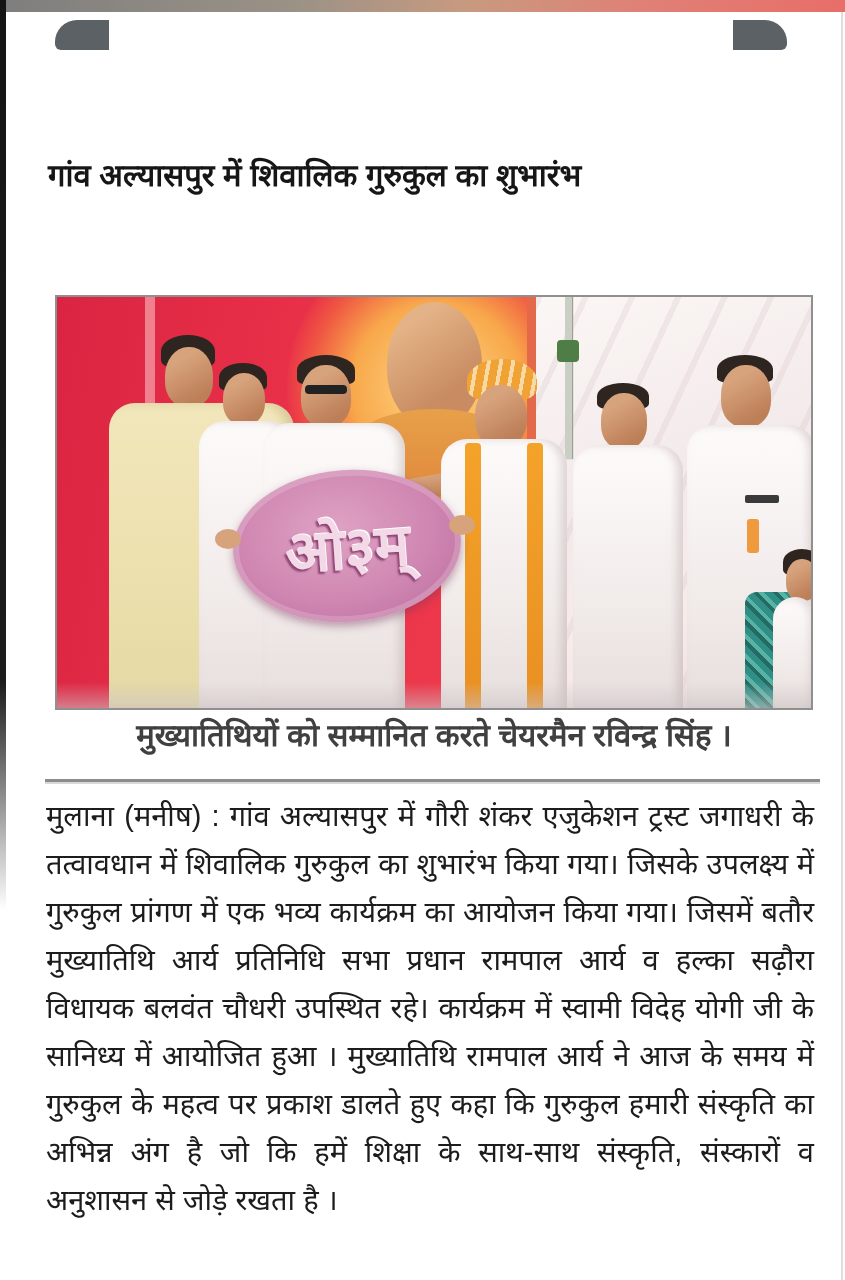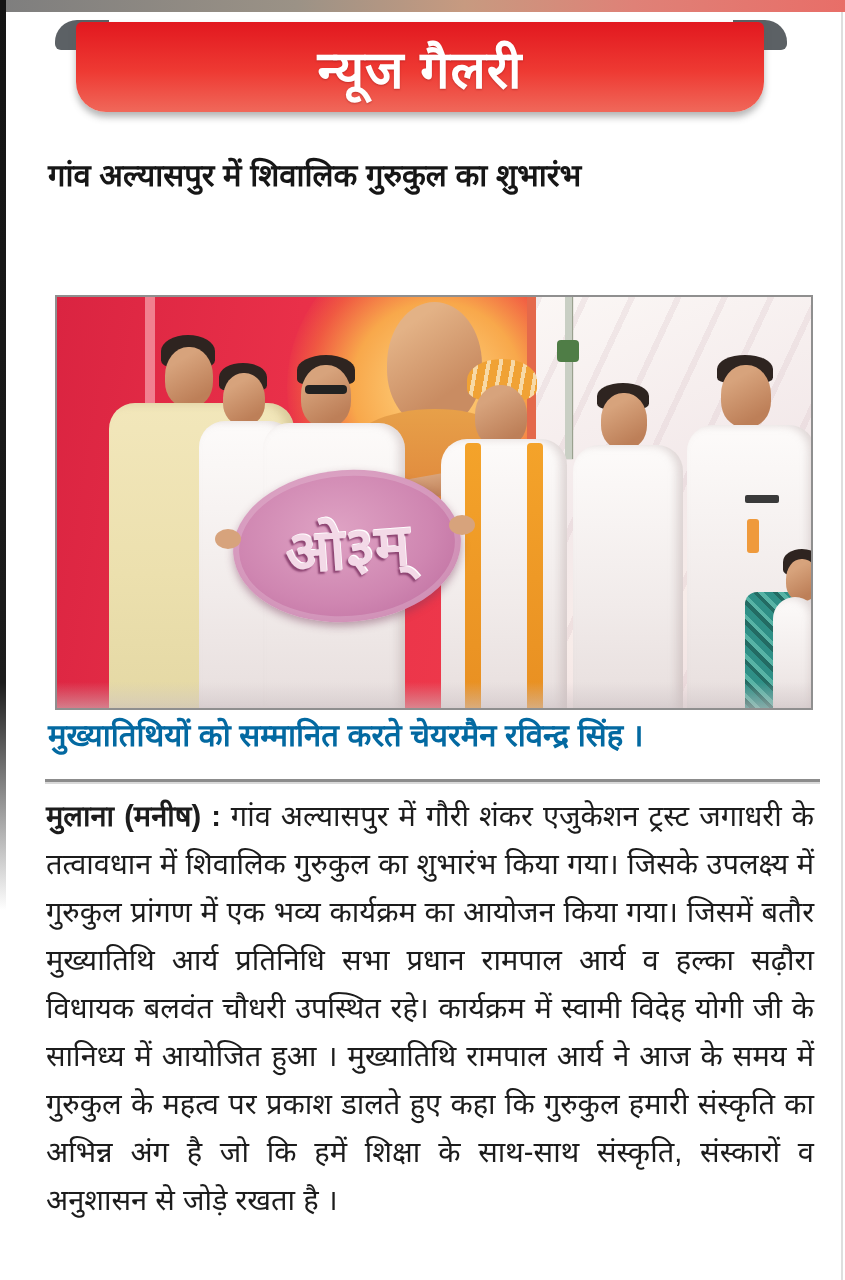--- a/index.html
+++ b/index.html
@@ -74,42 +74,39 @@
     text-shadow:-2px 2px 2px #8d4472, 1px -1px 0 #ffffff;}
   .hand{position:absolute;width:26px;height:20px;border-radius:50%;
     background:#d7a37c;z-index:7;}
 
   .teal-figure{left:688px;top:295px;width:54px;height:120px;border-radius:12px 12px 0 0;
     background:repeating-linear-gradient(45deg,#2f8f86 0 6px,#236b63 6px 10px,#57b3a5 10px 14px);}
   .orange-sliver{left:690px;top:222px;width:12px;height:34px;background:#ef9a3c;border-radius:3px;}
 
   
   .caption{position:absolute;left:48px;top:716px;width:772px;
-    color:#0369a1;font-weight:700;font-size:31px;line-height:40px;
-    font-family:"Liberation Sans","DejaVu Sans",sans-serif;}
+    color:#404040;font-weight:700;font-size:31px;line-height:40px;
+    font-family:"Liberation Sans","DejaVu Sans",sans-serif;text-align:center;}
   .rule{position:absolute;left:45px;top:779px;width:775px;height:3px;background:#8c8c8c;border-bottom:2px solid #d9d9d9;}
   .article{position:absolute;left:46px;top:792px;width:768px;
     color:#1c1c1c;font-size:29px;line-height:48px;text-align:justify;
     font-family:"Liberation Sans","DejaVu Sans",sans-serif;}
-  .article .dateline{font-weight:700;}
+  .article .dateline{font-weight:400;}
 </style>
 </head>
 <body>
 
 <div id="canvas">
 
   <div class="top-strip"></div>
   <div class="left-strip"></div>
   <div class="right-edge"></div>
 
   <div class="fold left"></div>
   <div class="fold right"></div>
-  <div class="ribbon">
-    <span class="title">न्यूज गैलरी</span>
-  </div>
 
   <div class="headline">गांव अल्यासपुर में शिवालिक गुरुकुल का शुभारंभ</div>
 
   <div class="photo">
     <div class="abs backdrop-red"></div>
     <div class="abs backdrop-stripe"></div>
     <div class="abs glow"></div>
     <div class="abs portrait-head"></div>
     <div class="abs portrait-shoulders"></div>
     <div class="abs backdrop-edge"></div>

